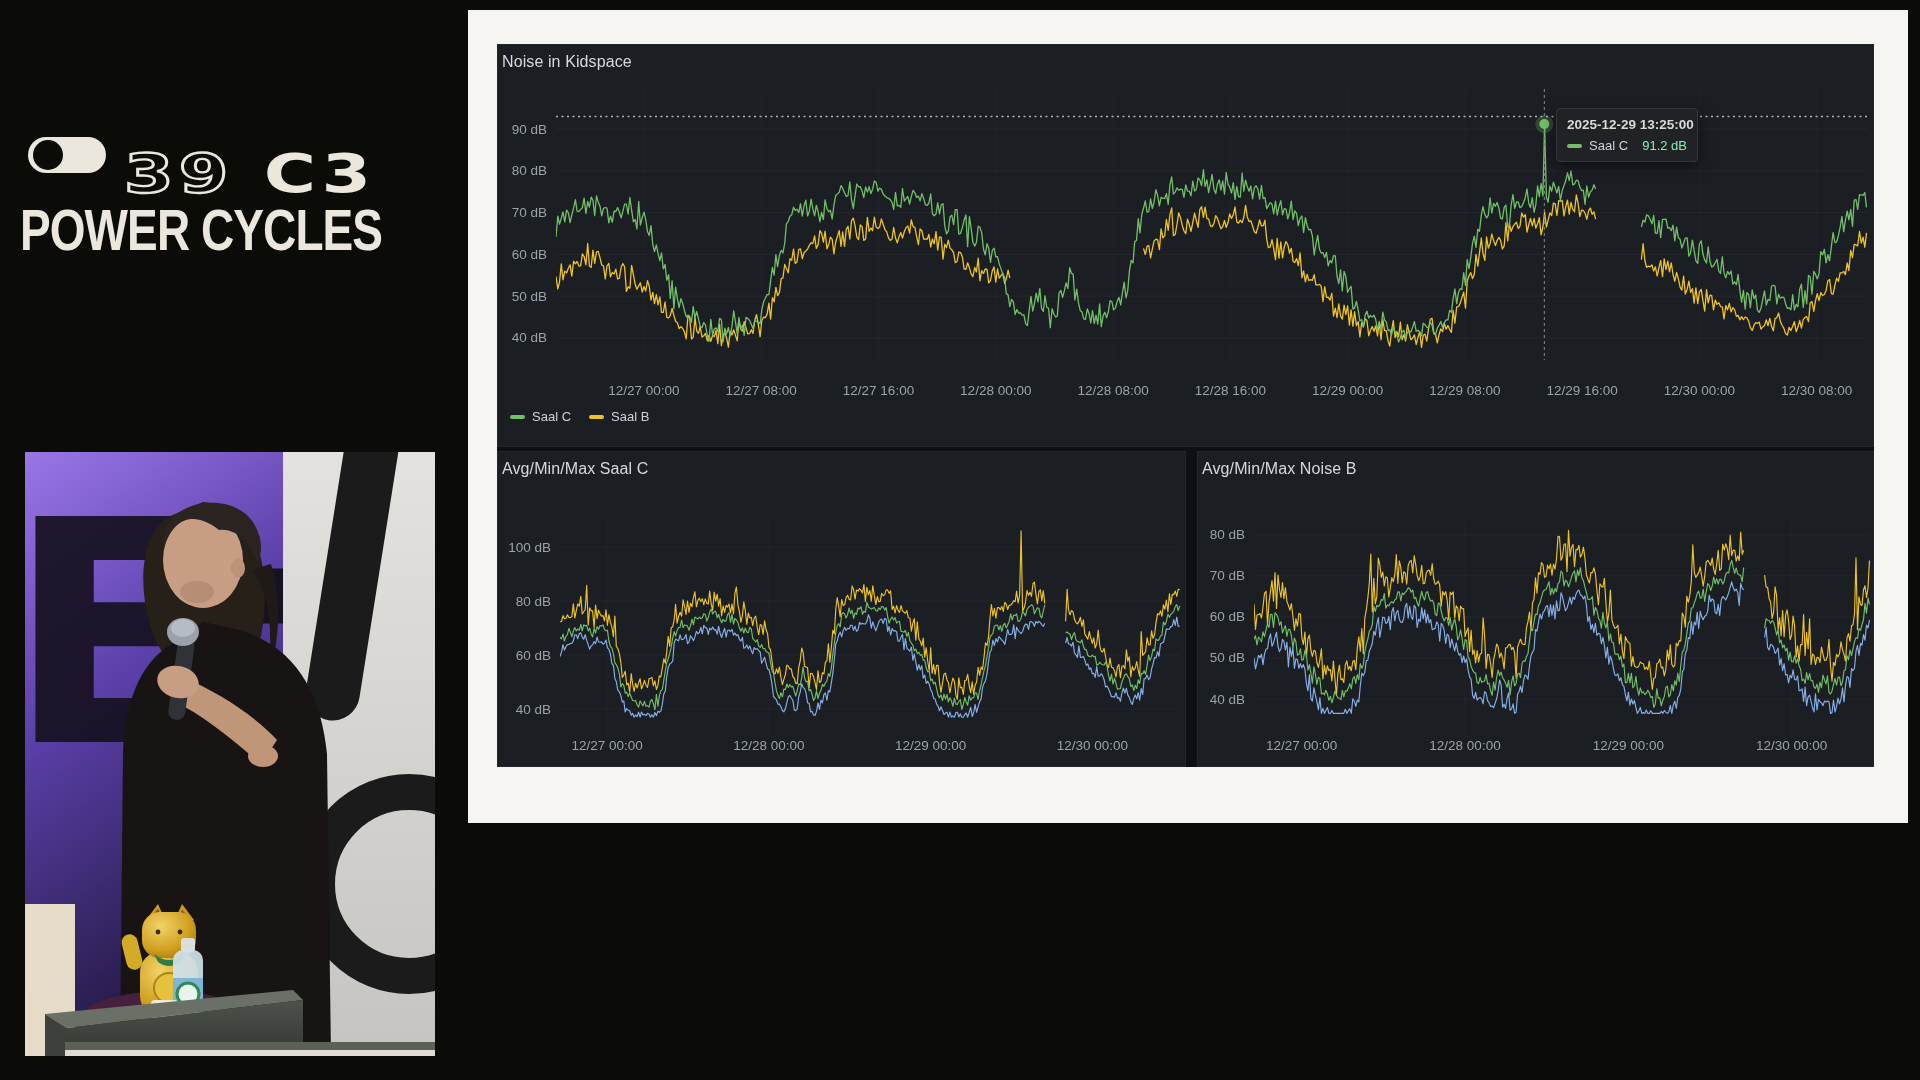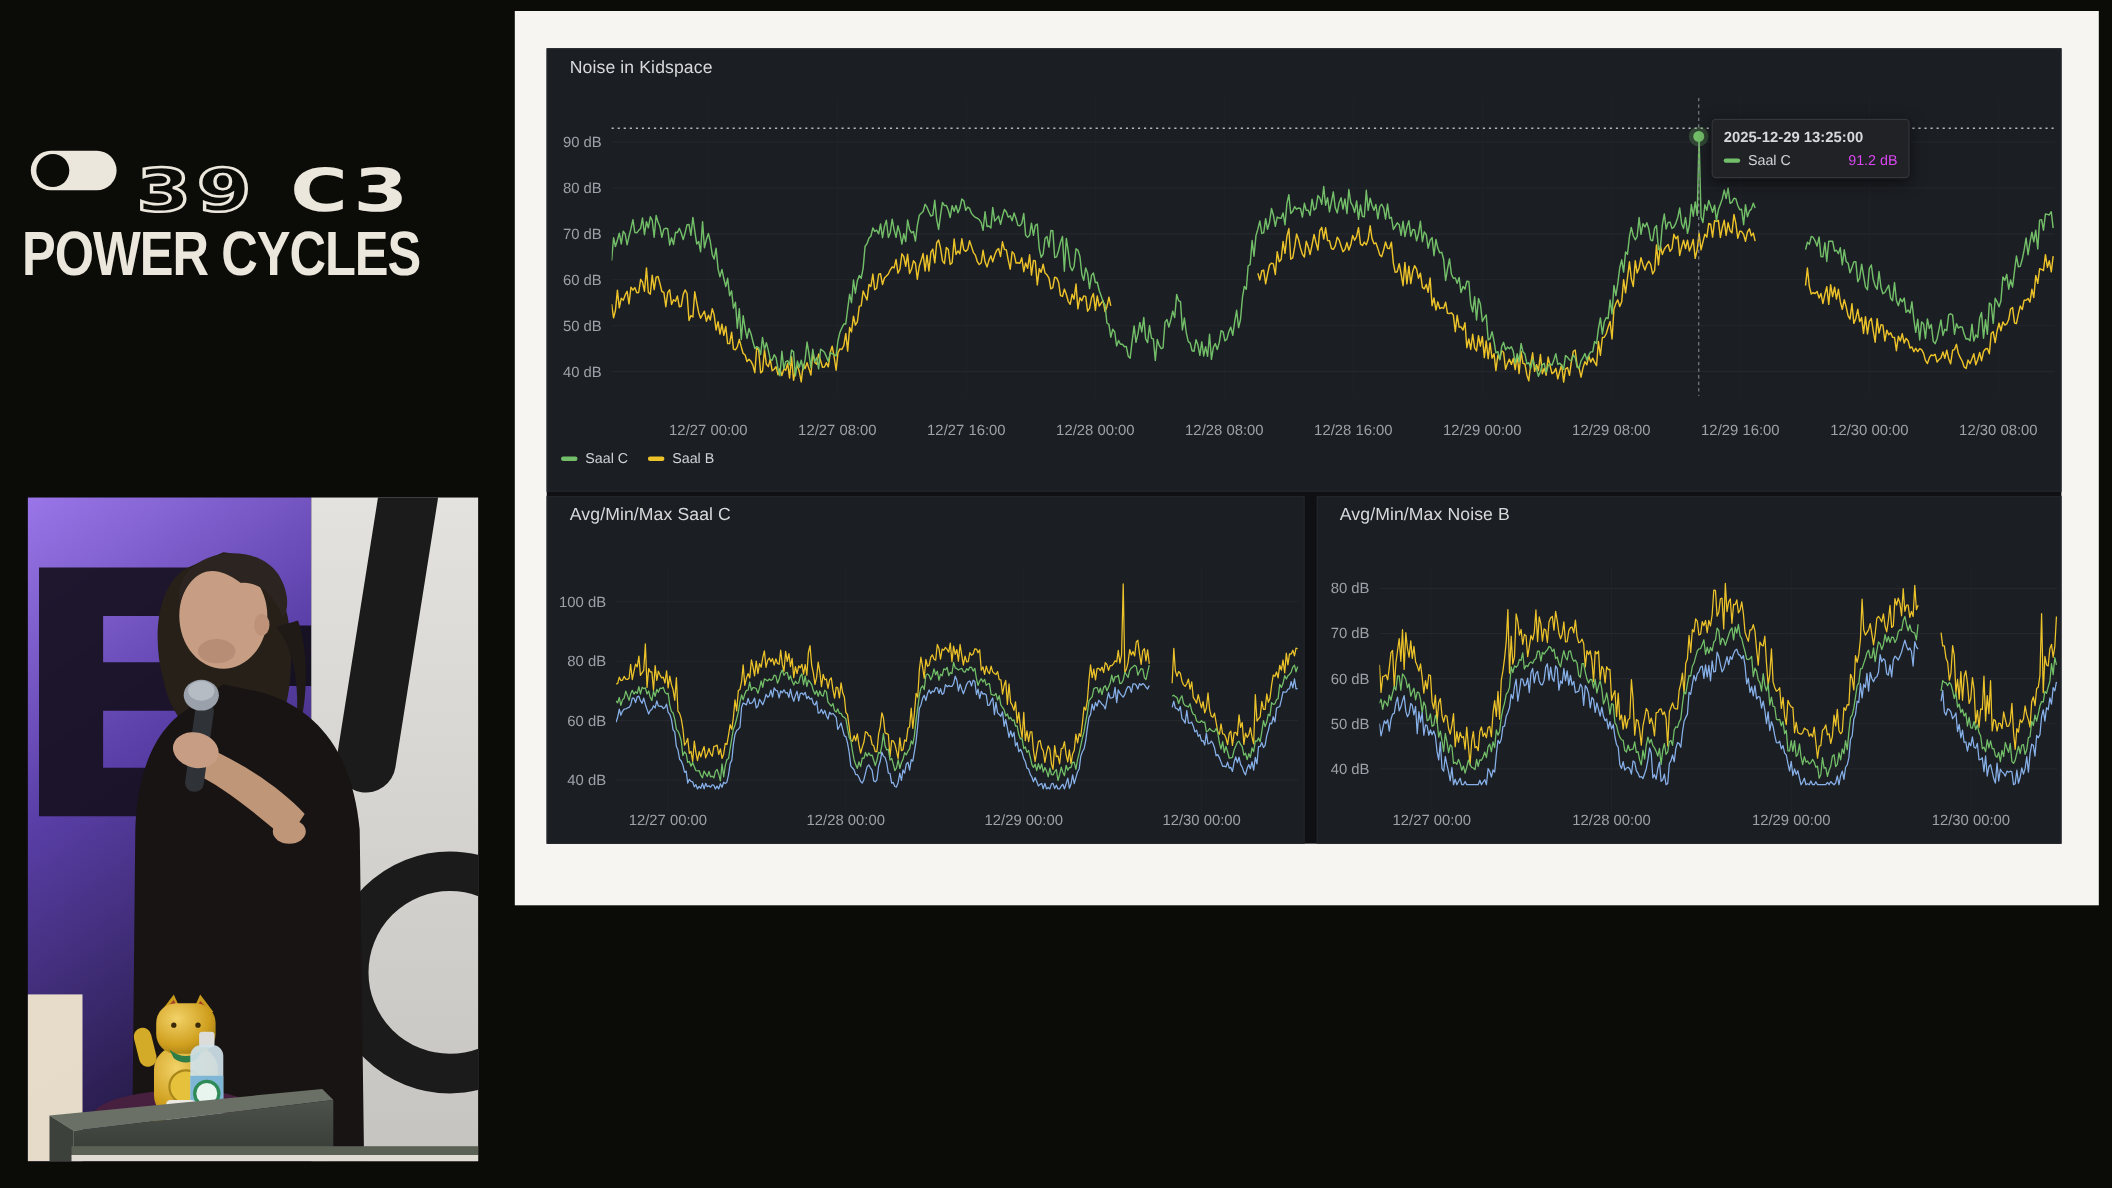--- a/index.html
+++ b/index.html
@@ -26,31 +26,31 @@
   .video{position:absolute;left:25px;top:452px;width:410px;height:604px;background:#131015;overflow:hidden;}
 
   
   .slide{position:absolute;left:468px;top:10px;width:1440px;height:813px;background:#f6f5f2;}
   .dash{position:absolute;left:29px;top:34px;width:1377px;height:723px;background:#0e1013;}
   .panel{position:absolute;background:var(--panel-bg);border:1px solid #23262b;overflow:hidden;}
   #panel-top{left:0;top:0;width:1377px;height:403px;}
   #panel-c{left:0;top:407px;width:689px;height:316px;}
   #panel-b{left:700px;top:407px;width:677px;height:316px;}
   .panel>svg{position:absolute;left:0;top:0;}
-  .panel-title{position:absolute;left:20px;top:8px;font-size:16px;font-weight:500;color:var(--ptitle);letter-spacing:.1px;}
+  .panel-title{position:absolute;left:4px;top:8px;font-size:16px;font-weight:500;color:var(--ptitle);letter-spacing:.1px;}
   .legend{position:absolute;left:12px;top:364px;display:flex;gap:18px;align-items:center;}
   .legend-item{display:flex;align-items:center;gap:7px;font-size:13px;color:#d0d2d6;}
   .dash-swatch{width:15px;height:4px;border-radius:2px;display:inline-block;}
 
   
-  .tooltip{position:absolute;left:1058px;top:63px;width:180px;background:#202226;border:1px solid #33363b;
+  .tooltip{position:absolute;left:1058px;top:63px;width:142px;background:#202226;border:1px solid #33363b;
     border-radius:4px;box-shadow:0 4px 14px rgba(0,0,0,.55);padding:8px 10px;z-index:5;}
   .tooltip-title{font-size:13.5px;font-weight:600;color:#d7d9dc;white-space:nowrap;margin-bottom:6px;}
   .tooltip-row{display:flex;align-items:center;gap:7px;font-size:13px;color:#d0d2d6;}
-  .tooltip-val{margin-left:auto;color:#d946ef;}
+  .tooltip-val{margin-left:auto;color:#86efac;}
 </style>
 </head>
 <body>
 
 <div class="brand">
   <div class="toggle-pill">
     <div class="toggle-knob"></div>
   </div>
   <div class="logo-39c3">
     <svg width="280" height="64" viewBox="0 0 280 64">

